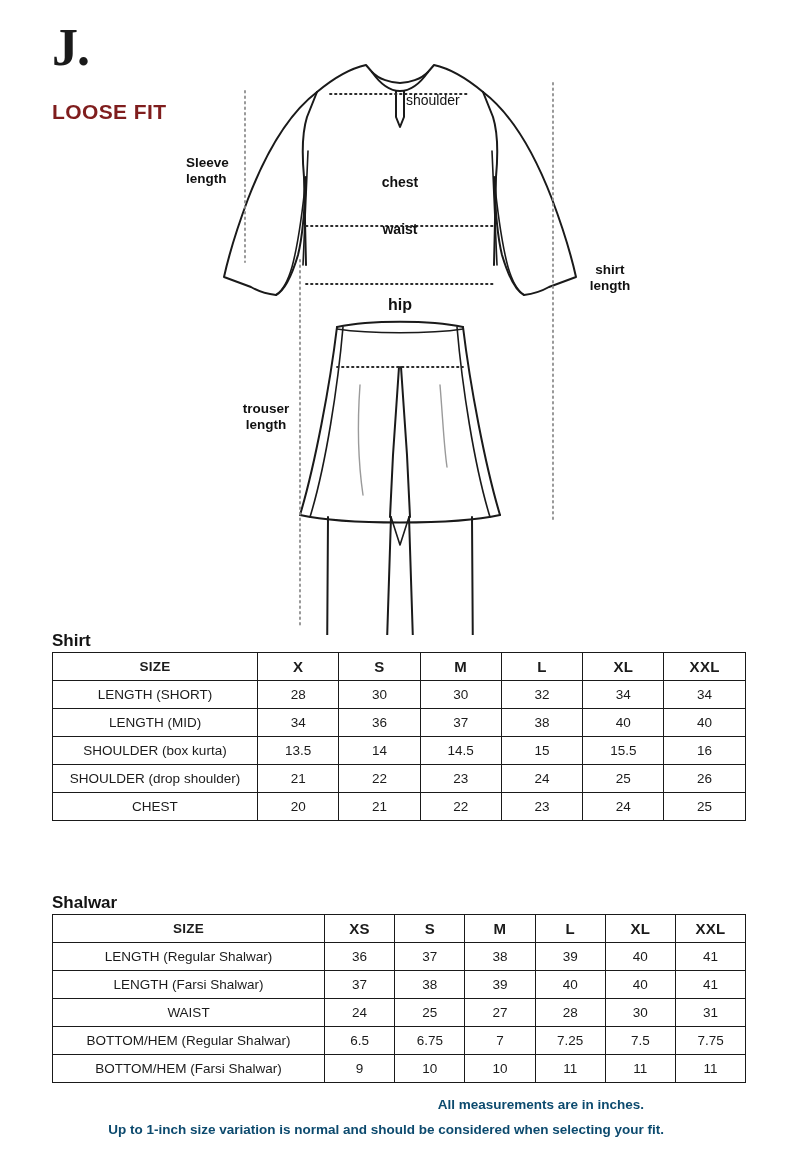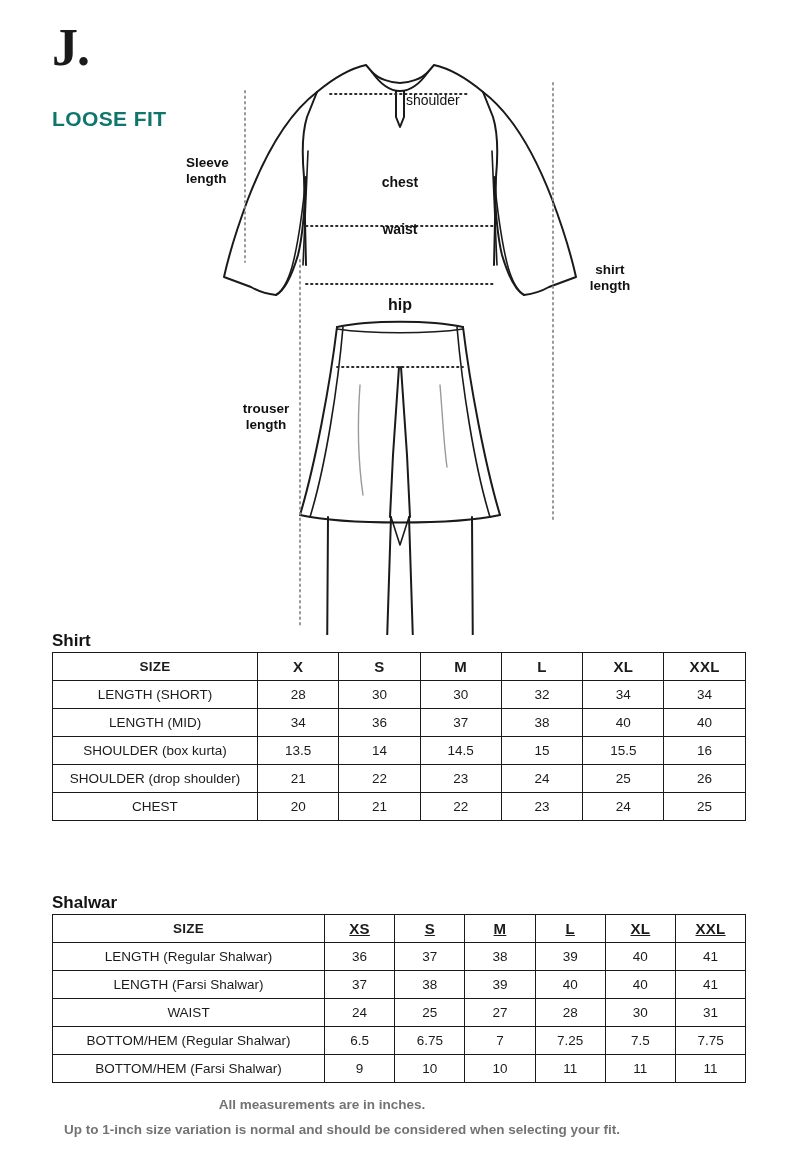--- a/index.html
+++ b/index.html
@@ -29,22 +29,21 @@
     letter-spacing: -1px;
     color: #1a1a1a;
   }
   .fit-title {
     position: absolute;
     left: 52px;
     top: 100px;
     font-size: 21px;
     font-weight: 700;
     letter-spacing: 0.4px;
-    color: #0f766e;
-    margin-top: 7px;
+    color: #7f1d1d;
   }
 
   
   .illustration {
     position: absolute;
     left: 0;
     top: 55px;
     width: 800px;
     height: 580px;
   }
@@ -91,31 +90,31 @@
   #shirt-table .val-col { width: 80.3px; }
   #shirt-table thead th { font-size: 15px; }
 
   #shalwar-table {
     left: 52px;
     top: 914px;
     width: 686px;
   }
   #shalwar-table th, #shalwar-table td { height: 27px; font-size: 13.5px; }
   #shalwar-table .label-col { width: 271px; font-size: 13.5px; }
-  #shalwar-table .val-col { width: 69.2px; text-decoration: underline; }
+  #shalwar-table .val-col { width: 69.2px; }
   #shalwar-table thead th { font-size: 15px; }
 
   
   .footnote {
     position: absolute;
     width: 644px;
-    text-align: center;
+    text-align: right;
     font-size: 13.5px;
     font-weight: 700;
-    color: #737373;
+    color: #0c4a6e;
   }
   #footnote-1 { top: 1097px; }
   #footnote-2 { top: 1122px; padding-left: 20px; }
 </style>
 </head>
 <body>
 
 <div class="brand-logo">J.</div>
 <div class="fit-title">LOOSE FIT</div>
 

